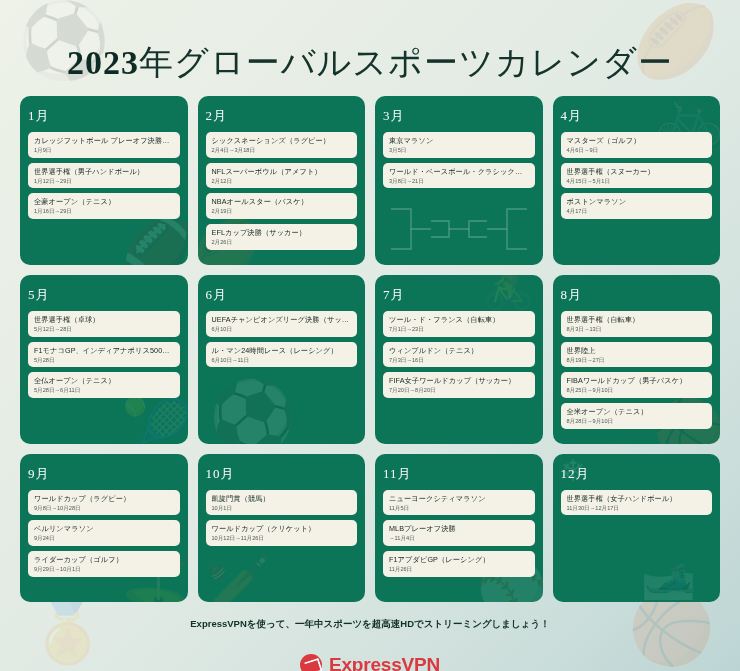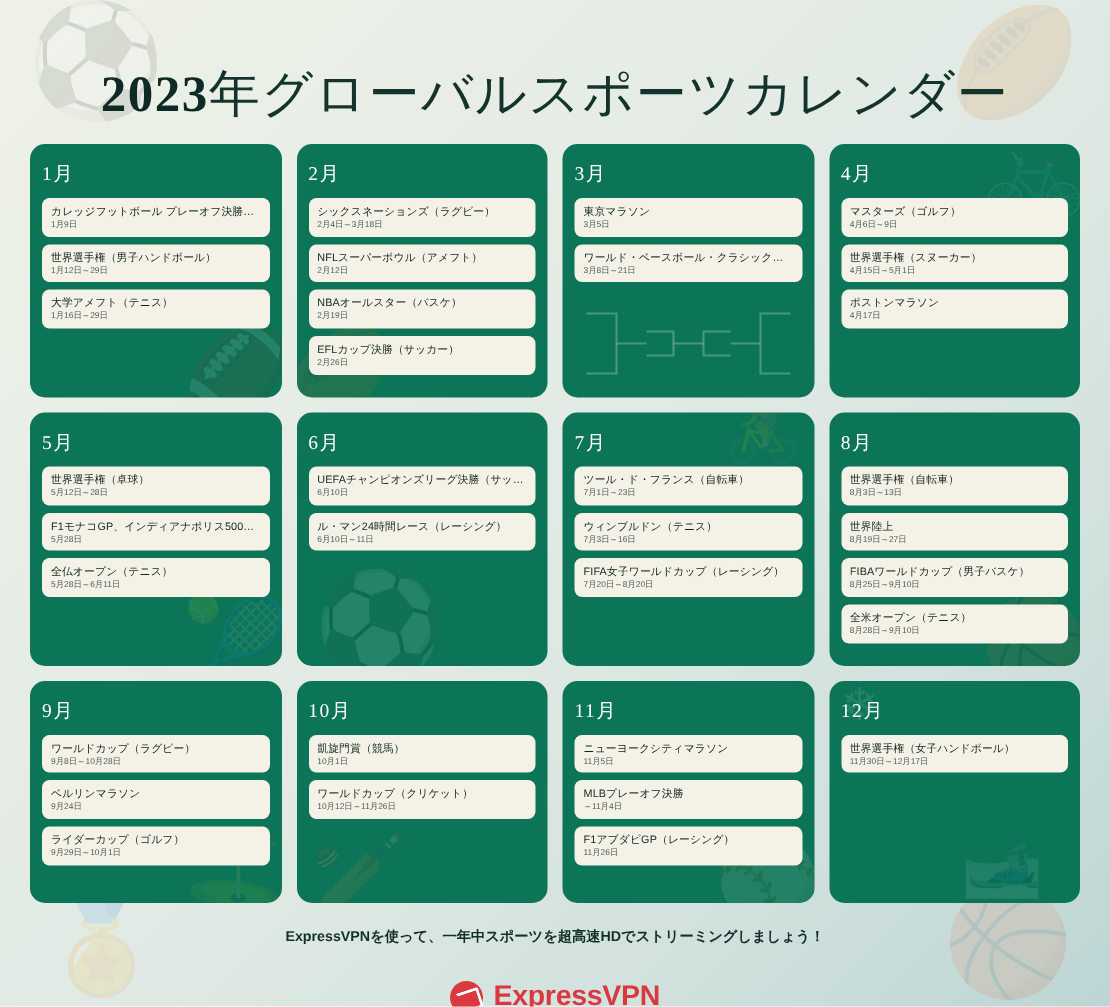--- a/index.html
+++ b/index.html
@@ -168,21 +168,21 @@
     <div class="month-name">1月</div>
     <div class="event">
       <div class="event-name">カレッジフットボール プレーオフ決勝（大学アメフト）</div>
       <div class="event-date">1月9日</div>
     </div>
     <div class="event">
       <div class="event-name">世界選手権（男子ハンドボール）</div>
       <div class="event-date">1月12日～29日</div>
     </div>
     <div class="event">
-      <div class="event-name">大学アメフト（テニス）</div>
+      <div class="event-name">全豪オープン（テニス）</div>
       <div class="event-date">1月16日～29日</div>
     </div>
   </div>
 
   <div class="month-card">
     <div class="card-glyph left">🏉</div>
     <div class="month-name">2月</div>
     <div class="event">
       <div class="event-name">シックスネーションズ（ラグビー）</div>
       <div class="event-date">2月4日～3月18日</div>
@@ -276,21 +276,21 @@
     <div class="month-name">7月</div>
     <div class="event">
       <div class="event-name">ツール・ド・フランス（自転車）</div>
       <div class="event-date">7月1日～23日</div>
     </div>
     <div class="event">
       <div class="event-name">ウィンブルドン（テニス）</div>
       <div class="event-date">7月3日～16日</div>
     </div>
     <div class="event">
-      <div class="event-name">FIFA女子ワールドカップ（レーシング）</div>
+      <div class="event-name">FIFA女子ワールドカップ（サッカー）</div>
       <div class="event-date">7月20日～8月20日</div>
     </div>
   </div>
 
   <div class="month-card">
     <div class="card-glyph">🏀</div>
     <div class="month-name">8月</div>
     <div class="event">
       <div class="event-name">世界選手権（自転車）</div>
       <div class="event-date">8月3日～13日</div>

